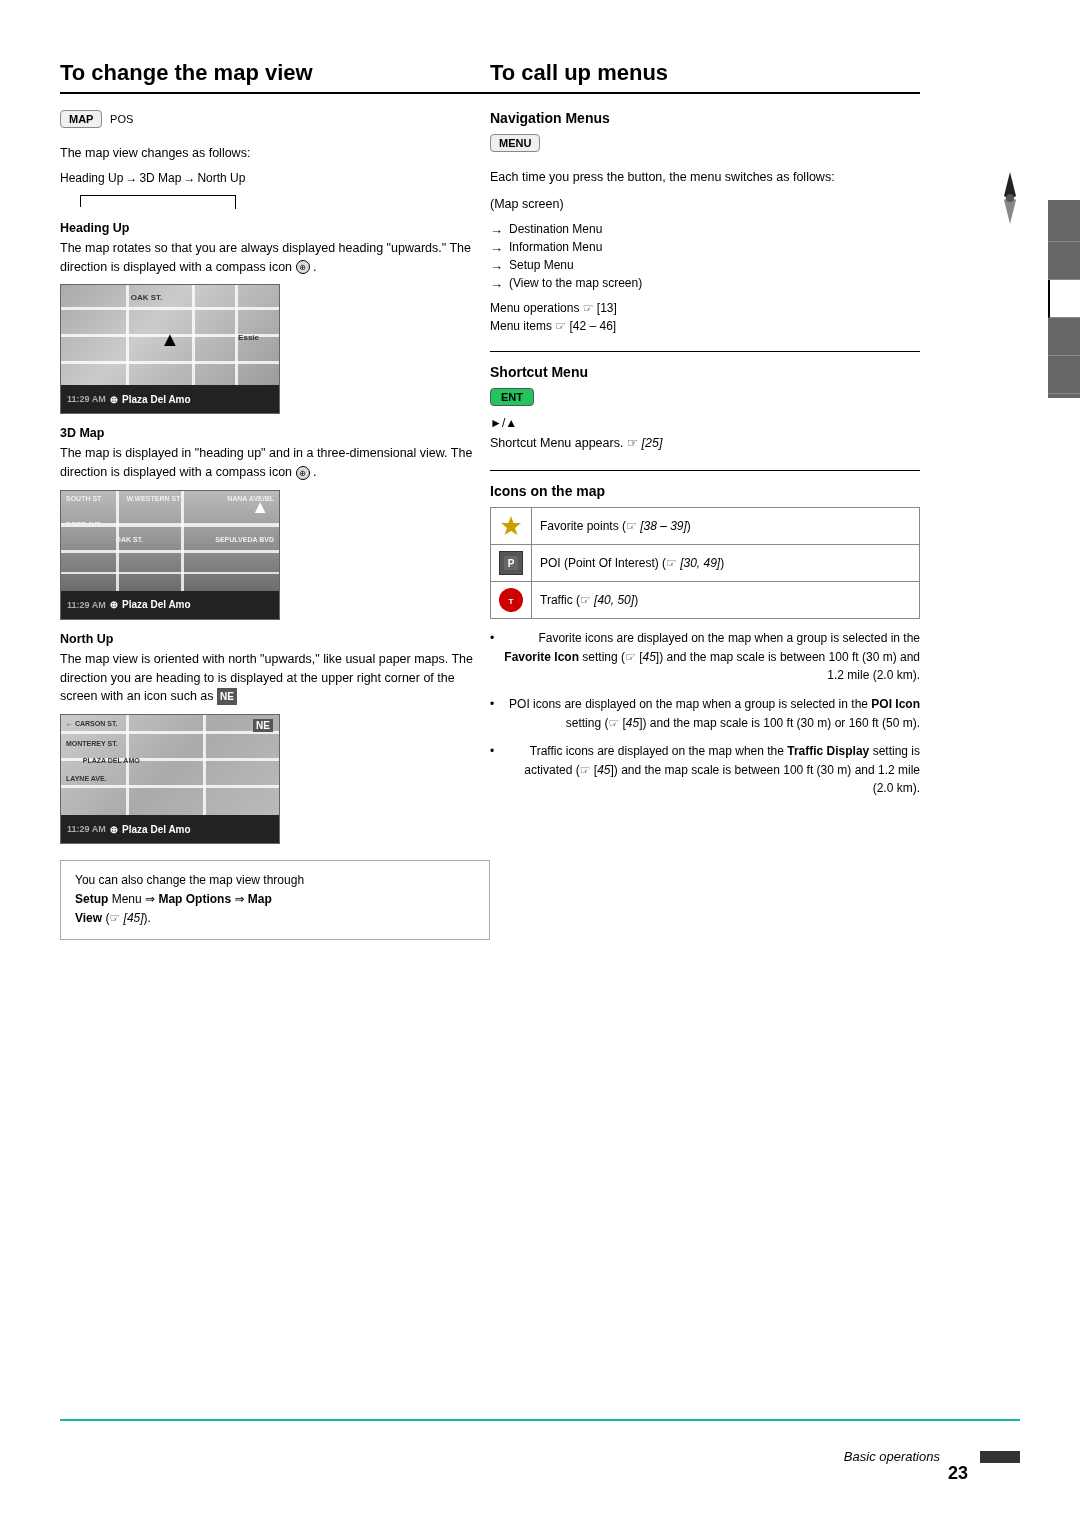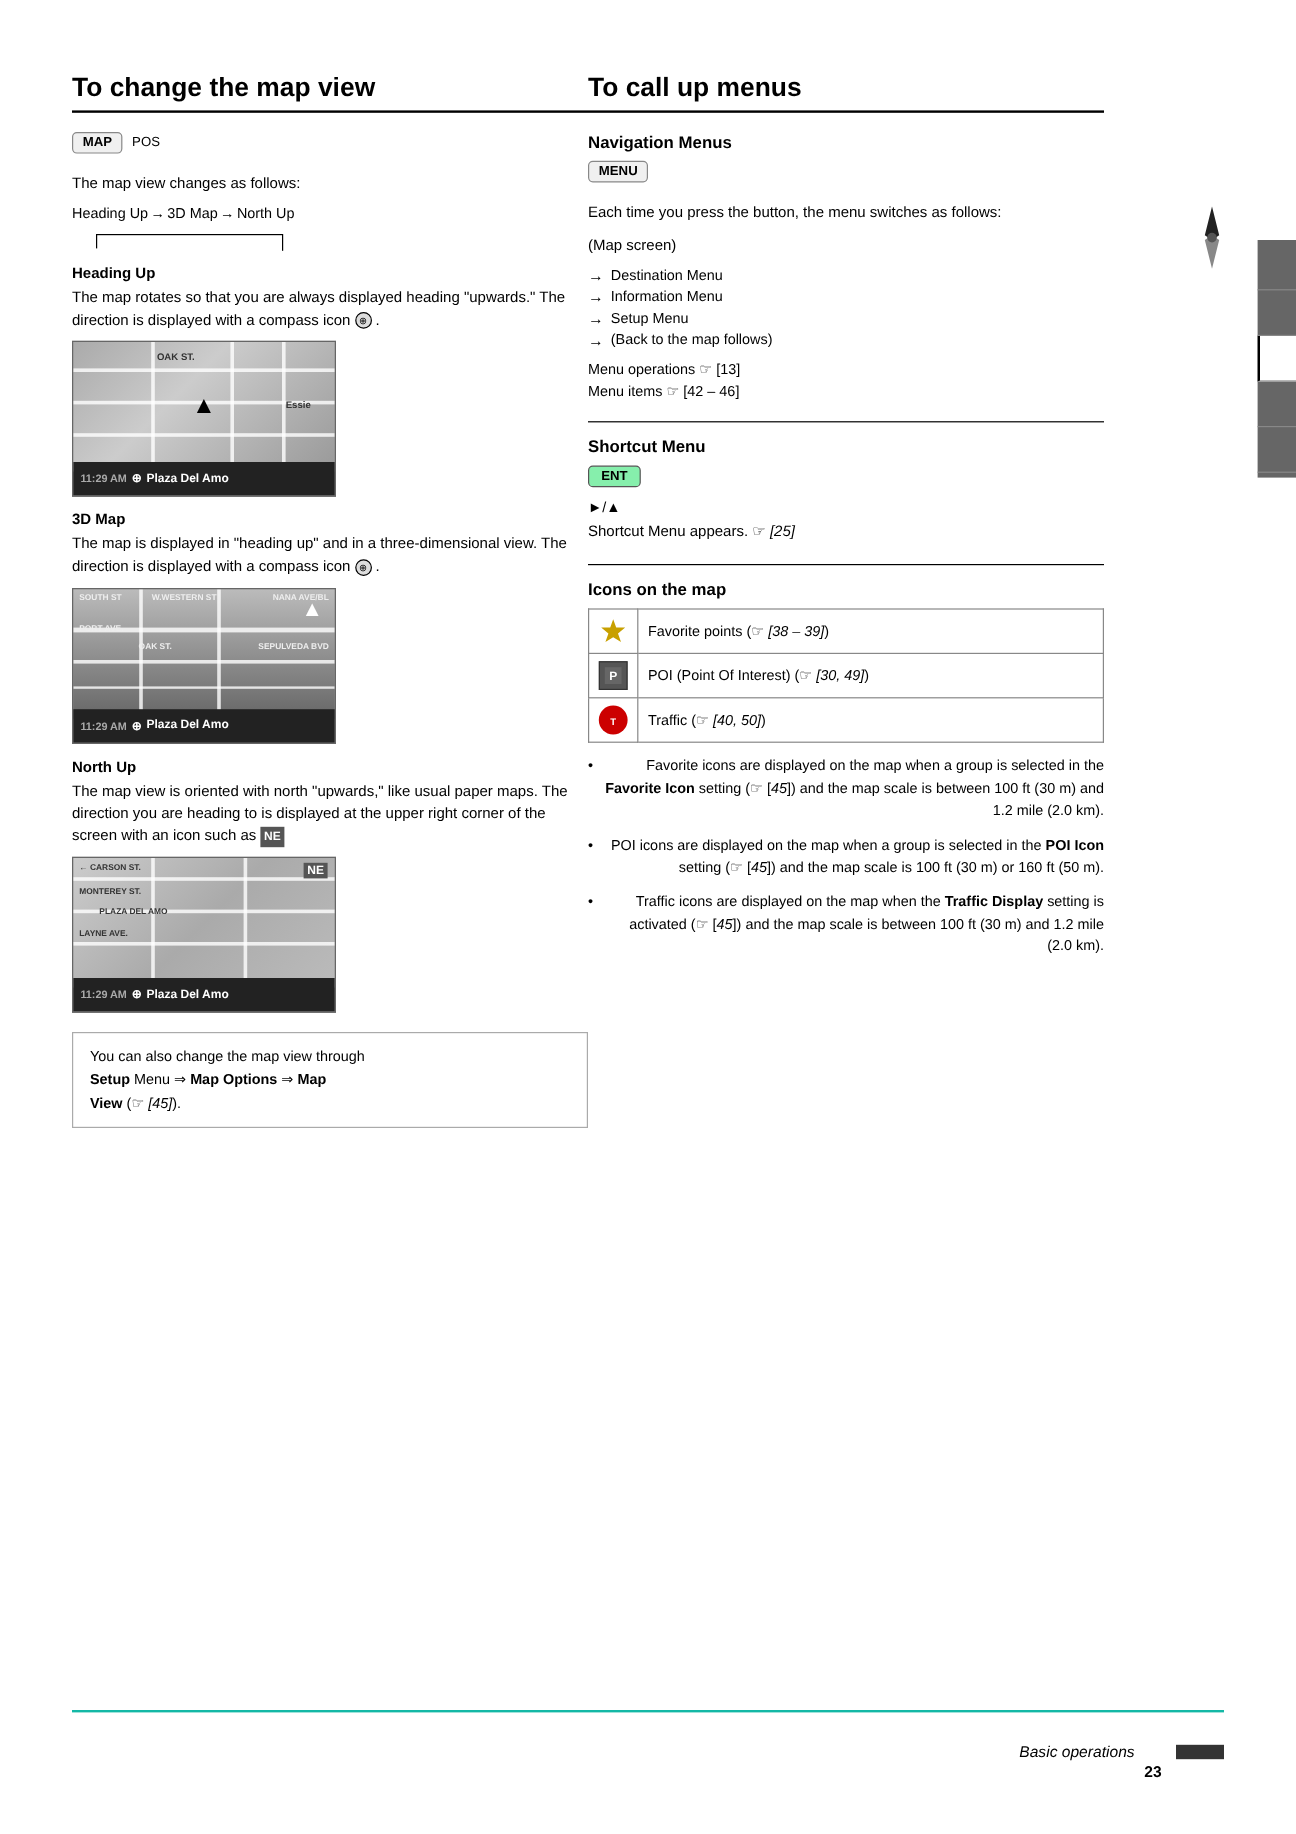--- a/index.html
+++ b/index.html
@@ -194,21 +194,21 @@
     
     .ent-button {
       display: inline-flex;
       align-items: center;
       justify-content: center;
       border: 1.5px solid #555;
       border-radius: 4px;
       padding: 2px 10px;
       font-size: 11px;
       font-weight: bold;
-      background: #86efac;
+      background: #22c55e;
       min-width: 40px;
       margin-bottom: 4px;
     }
 
     .ent-symbol {
       font-size: 12px;
       margin-top: 2px;
       margin-bottom: 4px;
     }
 
@@ -273,21 +273,21 @@
       align-items: center;
       gap: 8px;
     }
 
     .footer-text {
       font-style: italic;
       font-size: 13px;
     }
 
     .page-number {
-      font-size: 13px;
+      font-size: 18px;
       font-weight: bold;
       margin-top: 34px;
     }
 
     
     .side-tab {
       position: absolute;
       top: 200px;
       right: 0;
       width: 32px;
@@ -495,21 +495,21 @@
         <div class="menu-arrow-item">
           <span class="arrow-symbol">→</span>
           <span>Information Menu</span>
         </div>
         <div class="menu-arrow-item">
           <span class="arrow-symbol">→</span>
           <span>Setup Menu</span>
         </div>
         <div class="menu-arrow-item">
           <span class="arrow-symbol">→</span>
-          <span>(Back to the map follows)</span>
+          <span>(View to the map screen)</span>
         </div>
       </div>
 
       <p style="font-size:12px; margin-top:10px; margin-bottom:4px;">Menu operations ☞ [13]</p>
       <p style="font-size:12px; margin-bottom:16px;">Menu items ☞ [42 – 46]</p>
 
       <div class="section-divider"></div>
 
       <h3 class="sub-title">Shortcut Menu</h3>
 

